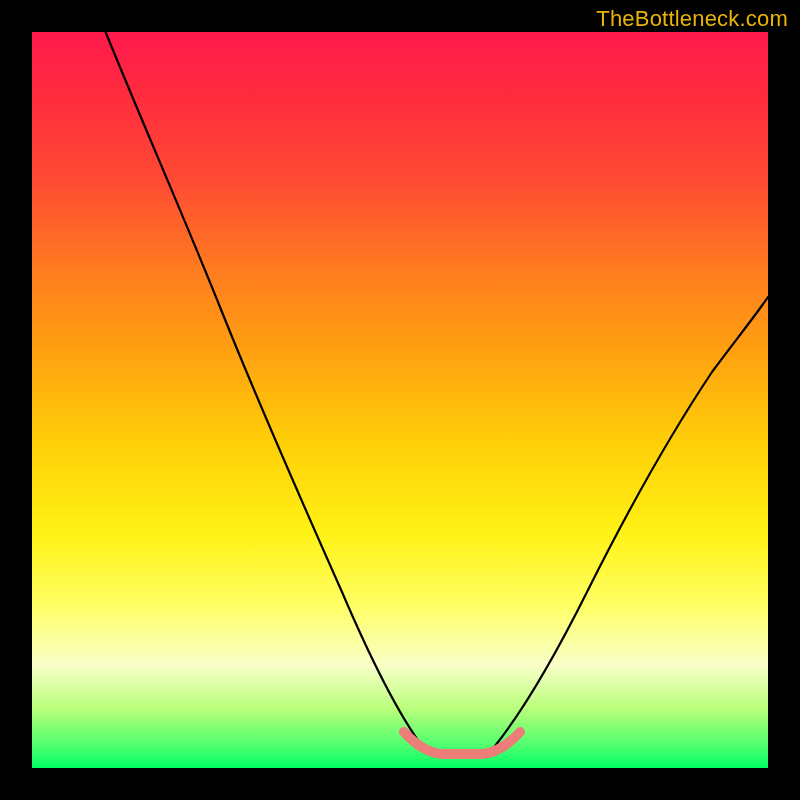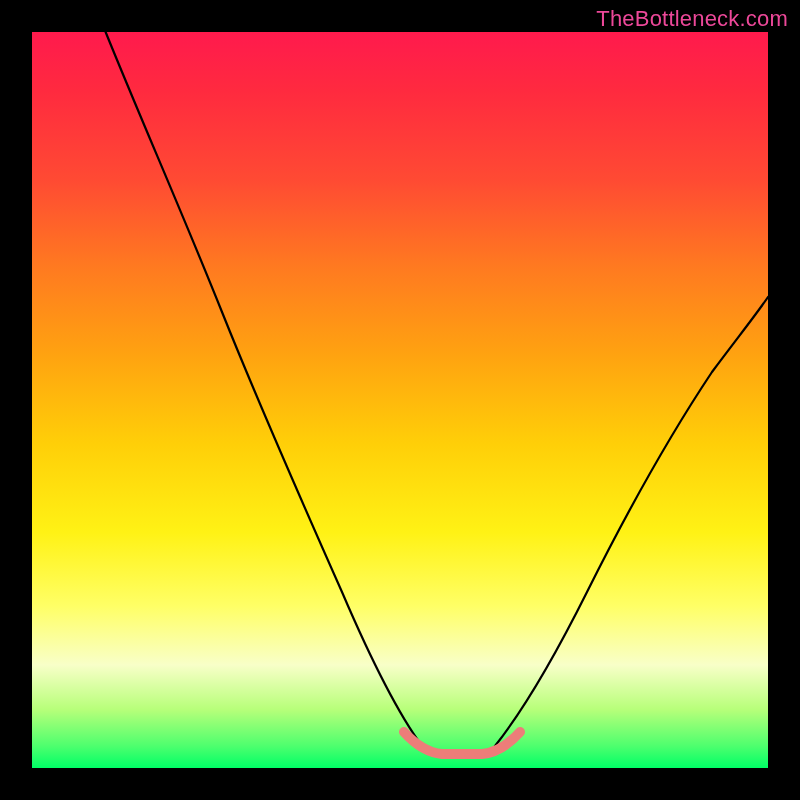--- a/index.html
+++ b/index.html
@@ -36,21 +36,21 @@
       #f8ffc8 86%,
       #b8ff7a 92%,
       #4eff6e 97%,
       #00ff66 100%
     );
   }
   .watermark {
     position: absolute;
     top: 6px;
     right: 12px;
-    color: #ec4899;
+    color: #eab308;
     font-size: 22px;
     font-weight: 500;
     letter-spacing: 0.2px;
     z-index: 5;
     pointer-events: none;
   }
   svg.curves {
     position: absolute;
     inset: 0;
     width: 100%;

